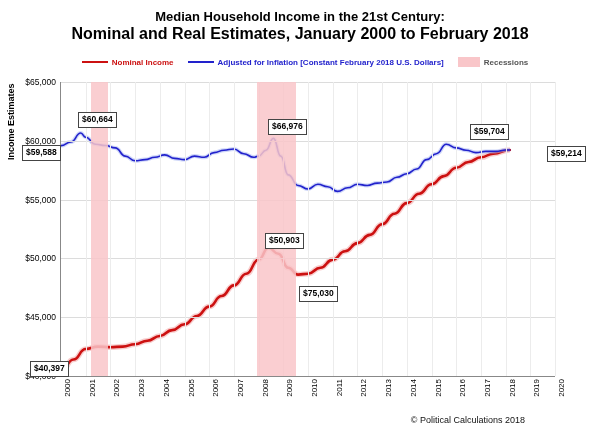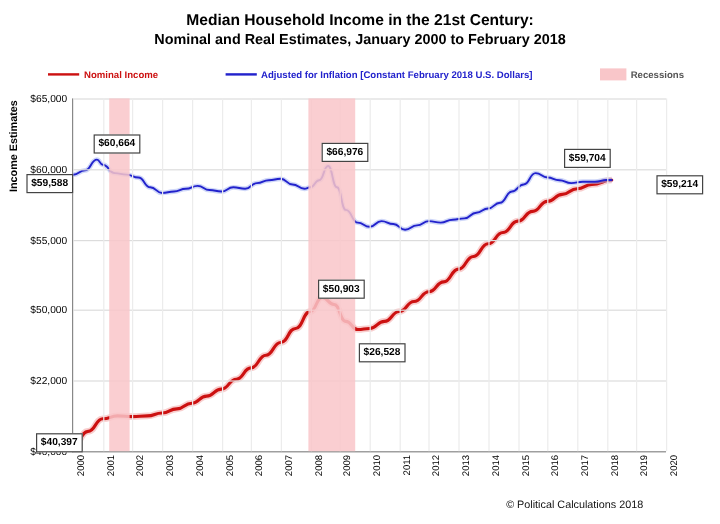--- a/index.html
+++ b/index.html
@@ -28,33 +28,33 @@
     font-size: 13px;
     font-weight: bold;
     line-height: 17px;
   }
   .title-line2 {
     position: absolute;
     left: 0;
     top: 25px;
     width: 600px;
     text-align: center;
-    font-size: 12px;
+    font-size: 16px;
     font-weight: bold;
     line-height: 17px;
   }
   .legend {
     position: absolute;
     left: 40px;
     top: 52px;
     width: 530px;
     height: 20px;
     display: flex;
     align-items: center;
-    justify-content: space-between;
+    justify-content: center;
     gap: 14px;
     font-size: 8px;
   }
   .legend-item {
     display: flex;
     align-items: center;
     gap: 4px;
     white-space: nowrap;
   }
   .legend-swatch-line {
@@ -161,21 +161,21 @@
   .footer-left {
     position: absolute;
     left: 8px;
     top: 405px;
     font-size: 7.5px;
     line-height: 10.5px;
     color: #222;
   }
   .footer-right {
     position: absolute;
-    right: 4px;
+    right: 15px;
     top: 415px;
     font-size: 9px;
     color: #111;
   }
   svg { display: block; }
 </style>
 </head>
 <body>
 
 <div id="chart-root">
@@ -195,21 +195,21 @@
     <div class="legend-item">
       <span class="legend-swatch-box" style="background:#f9c6c9;"></span>
       <span class="legend-label pink">Recessions</span>
     </div>
   </div>
 
   <div class="ylabel">Income Estimates</div>
 
   <div class="ytick-wrap" id="yticks">
       <div class="ytick" style="top: 294px;">$40,000</div>
-      <div class="ytick" style="top: 235.2px;">$22,000</div>
+      <div class="ytick" style="top: 235.2px;">$45,000</div>
       <div class="ytick" style="top: 176.4px;">$50,000</div>
       <div class="ytick" style="top: 117.6px;">$55,000</div>
       <div class="ytick" style="top: 58.8px;">$60,000</div>
       <div class="ytick" style="top: 0px;">$65,000</div>
     </div>
   <div class="xtick-wrap" id="xticks">
       <div class="xtick" style="left: 3px;">2000</div>
       <div class="xtick" style="left: 27.7px;">2001</div>
       <div class="xtick" style="left: 52.4px;">2002</div>
       <div class="xtick" style="left: 77.1px;">2003</div>
@@ -268,20 +268,20 @@
       <div class="recession" style="left: 196.365px; width: 38.285px;"></div>
     </div>
 
   <div id="callouts">
       <div class="callout" style="left: 78px; top: 112px;">$60,664</div>
       <div class="callout" style="left: 22px; top: 145px;">$59,588</div>
       <div class="callout" style="left: 268px; top: 119px;">$66,976</div>
       <div class="callout" style="left: 470px; top: 124px;">$59,704</div>
       <div class="callout" style="left: 547px; top: 146px;">$59,214</div>
       <div class="callout" style="left: 265px; top: 233px;">$50,903</div>
-      <div class="callout" style="left: 299px; top: 286px;">$26,528</div>
+      <div class="callout" style="left: 299px; top: 286px;">$75,030</div>
       <div class="callout" style="left: 30px; top: 361px;">$40,397</div>
     </div>
 
   <div class="footer-left">
   </div>
   <div class="footer-right">© Political Calculations 2018</div>
 </div>
 
 </body></html>

